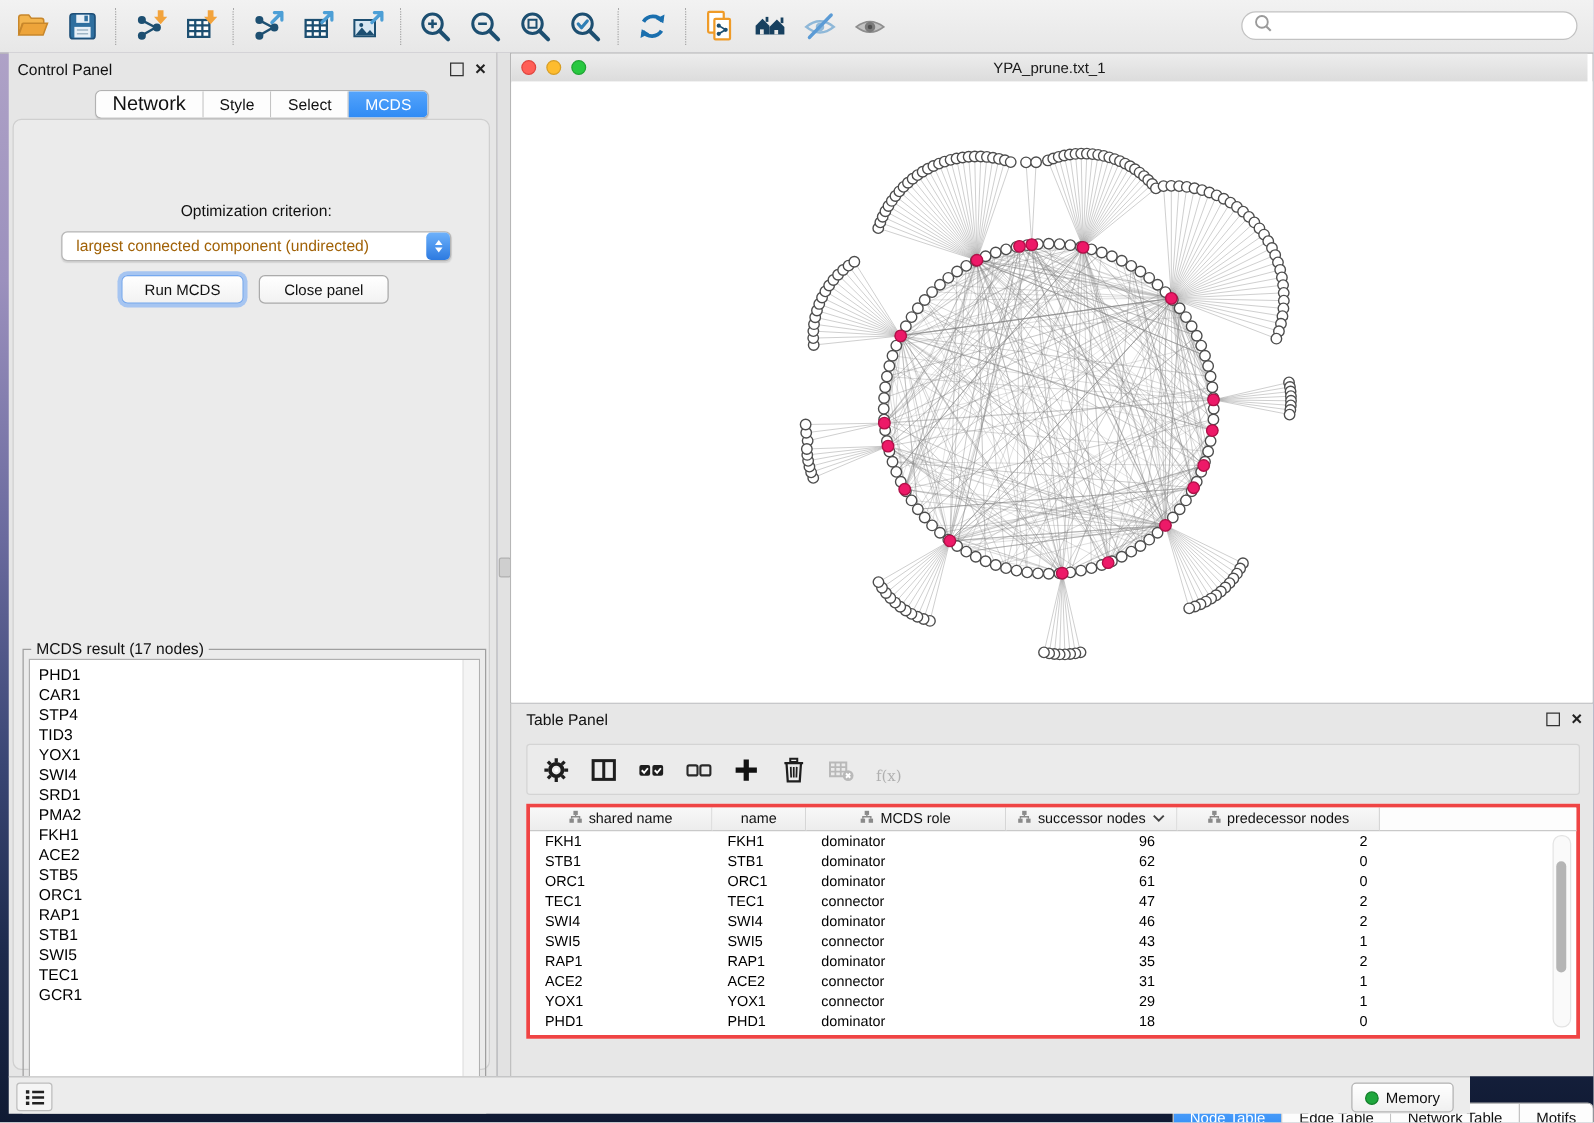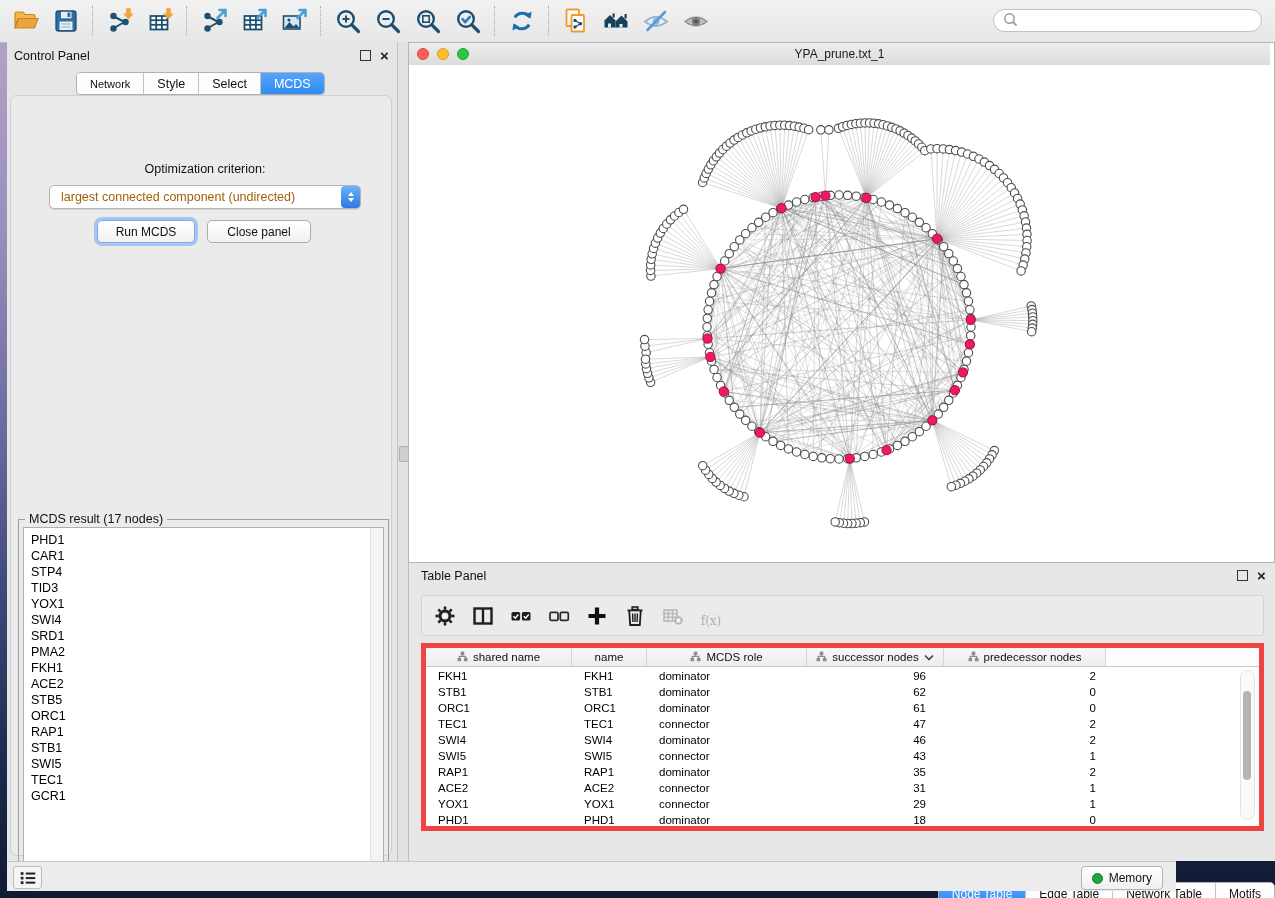--- a/index.html
+++ b/index.html
@@ -53,21 +53,21 @@
                 border-bottom:1px solid #b6b6b6;display:flex;align-items:center;}
   .tl{width:12px;height:12px;border-radius:50%;margin-left:8px;}
   #net-title{position:absolute;left:0;right:0;text-align:center;font-size:12px;color:#1a1a1a;}
   #net-canvas{position:absolute;left:0;top:22px;right:0;bottom:0;background:#fff;overflow:hidden;}
   
   #table-panel{left:408px;top:563px;width:867px;height:298px;background:#e7e7e7;box-sizing:border-box;border-left:1px solid #c0c0c0;}
   #tp-toolbar{position:absolute;left:12px;top:32px;width:843px;height:41px;background:#ebebeb;border:1px solid #d4d4d4;
               border-radius:3px;display:flex;align-items:center;padding-left:8px;box-sizing:border-box;}
   .tpicon{width:30px;height:28px;display:flex;align-items:center;justify-content:center;margin-right:8px;}
   .fx-label{font-family:"DejaVu Serif",serif;font-size:12px;color:#b0b0b0;margin-top:10px;}
-  #node-table{position:absolute;left:12px;top:80px;width:843px;height:188px;background:#fff;border:5px solid #ef4444;box-sizing:border-box;overflow:hidden;}
+  #node-table{position:absolute;left:12px;top:80px;width:843px;height:188px;background:#fff;border:3px solid #ef4444;box-sizing:border-box;overflow:hidden;}
   #tbl-header{position:absolute;left:0;top:0;height:19px;display:flex;}
   .hcell{display:flex;align-items:center;justify-content:center;gap:5px;font-size:11.5px;color:#111;
          background:linear-gradient(180deg,#f8f8f8,#ededed);border-right:1px solid #d6d6d6;border-bottom:1px solid #c9c9c9;box-sizing:border-box;}
   .trow{position:absolute;left:0;height:16px;display:flex;font-size:11.5px;color:#000;}
   .tcell{display:flex;align-items:center;box-sizing:border-box;padding-left:12px;white-space:nowrap;}
   .tcell.num{justify-content:flex-end;padding-left:0;}
   #tbl-scroll{position:absolute;top:22px;right:4px;width:13px;bottom:6px;background:#fafafa;border:1px solid #e4e4e4;border-radius:7px;}
   #tbl-thumb{position:absolute;left:1.5px;top:20px;width:8px;height:89px;background:#b5b5b5;border-radius:5px;}
   #bottom-tabs{position:absolute;left:0;right:0;top:271px;display:flex;justify-content:flex-end;margin-top:48px;}
   
@@ -238,21 +238,21 @@
   </div>
 
   <div id="control-panel" class="abs">
     <div class="abs panel-title" style="left:7px;top:7px;">Control Panel</div>
     <div class="winbtns" style="left:353px;top:8px;">
       <span class="float-glyph"></span>
       <span class="close-glyph">×</span>
     </div>
     <div class="abs" style="left:69px;top:30px;">
       <div class="seg-bar" id="cp-tabs">
-          <div class="seg" style="height: 21px; font-size: 11px; padding: 0px 13px;">Network</div>
+          <div class="seg" style="height: 21px; font-size: 16px; padding: 0px 13px;">Network</div>
           <div class="seg" style="height: 21px; font-size: 12.5px; padding: 0px 13px;">Style</div>
           <div class="seg" style="height: 21px; font-size: 12.5px; padding: 0px 13px;">Select</div>
           <div class="seg selected" style="height: 21px; font-size: 12.5px; padding: 0px 13px;">MCDS</div>
         </div>
     </div>
     <div id="cp-inner" class="abs">
       <div id="opt-label" class="abs">Optimization criterion:</div>
       <div id="mcds-dropdown" class="abs">
         <span class="dd-text">largest connected component (undirected)</span>
         <span class="dd-stepper">

